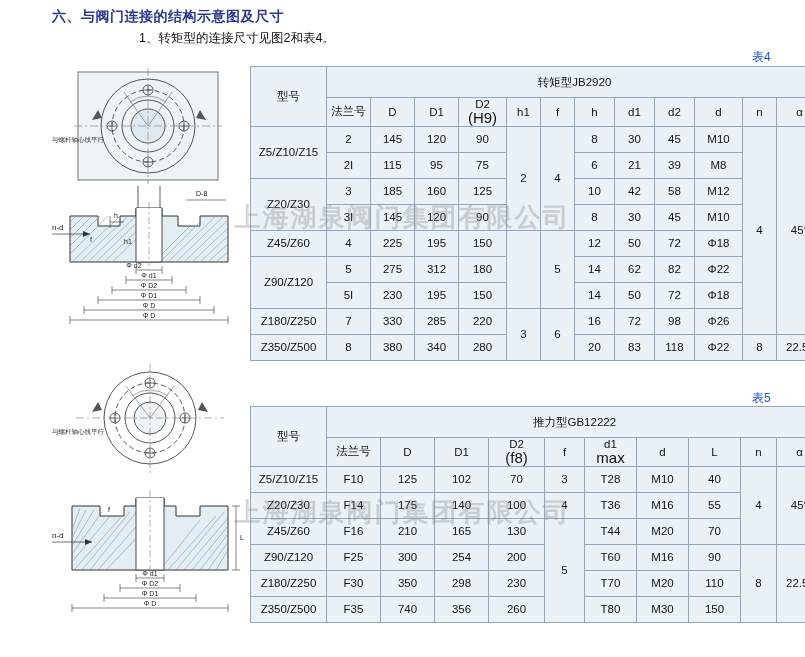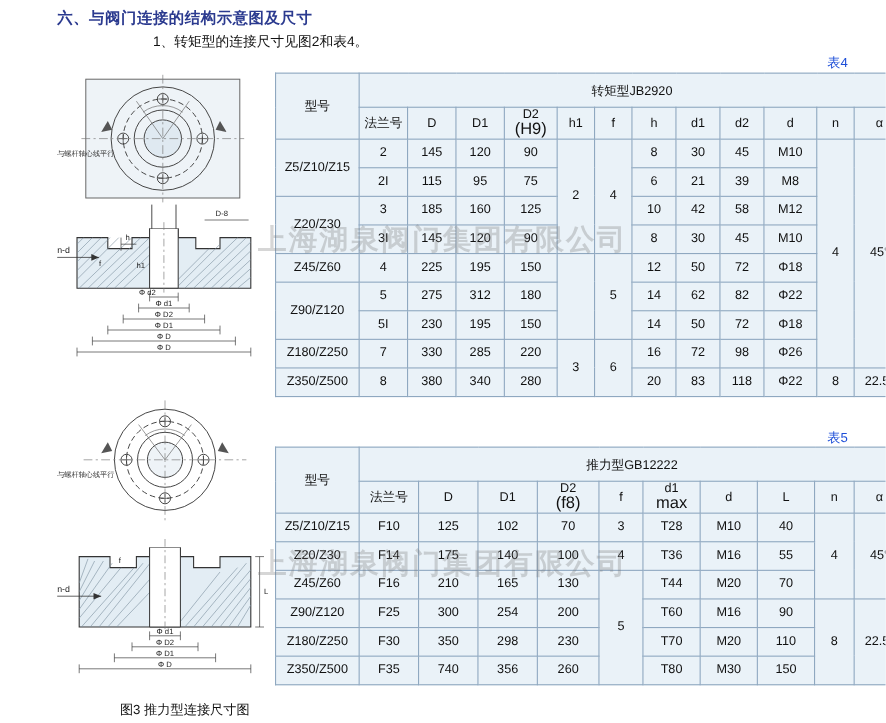--- a/index.html
+++ b/index.html
@@ -242,21 +242,20 @@
         <path d="M70 228 L130 228 M70 224 L70 232 M130 224 L130 232"></path>
         <path d="M54 238 L146 238 M54 234 L54 242 M146 234 L146 242"></path>
         <path d="M22 248 L178 248 M22 244 L22 252 M178 244 L178 252"></path>
       </g>
       <text class="dim-txt" x="100" y="216" text-anchor="middle">Φ d1</text>
       <text class="dim-txt" x="100" y="226" text-anchor="middle">Φ D2</text>
       <text class="dim-txt" x="100" y="236" text-anchor="middle">Φ D1</text>
       <text class="dim-txt" x="100" y="246" text-anchor="middle">Φ D</text>
     </g>
   </svg>
-  <div class="figcap cap3">图3  推力型连接尺寸图</div>
 
   <table class="dim" id="table4">
     <colgroup>
       <col style="width:76px">
         <col style="width:44px">
         <col style="width:44px">
         <col style="width:44px">
       <col style="width:48px">
         <col style="width:34px">
         <col style="width:34px">

